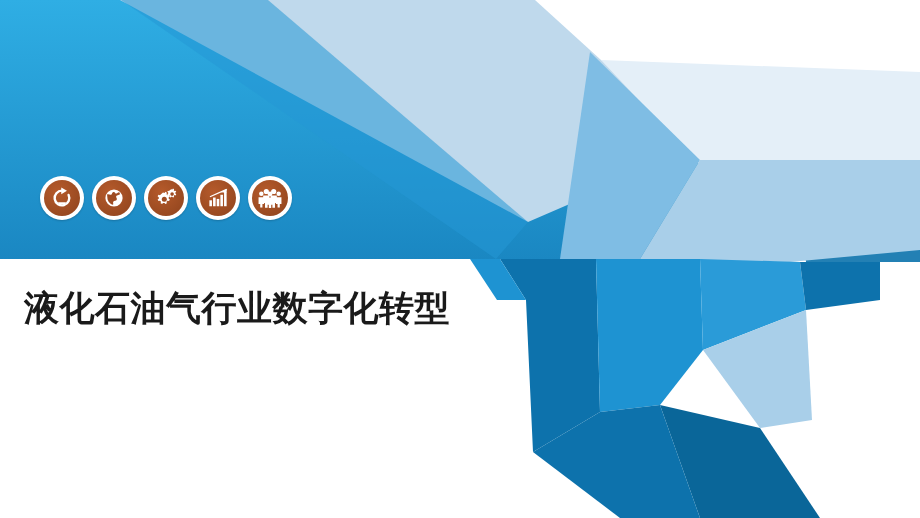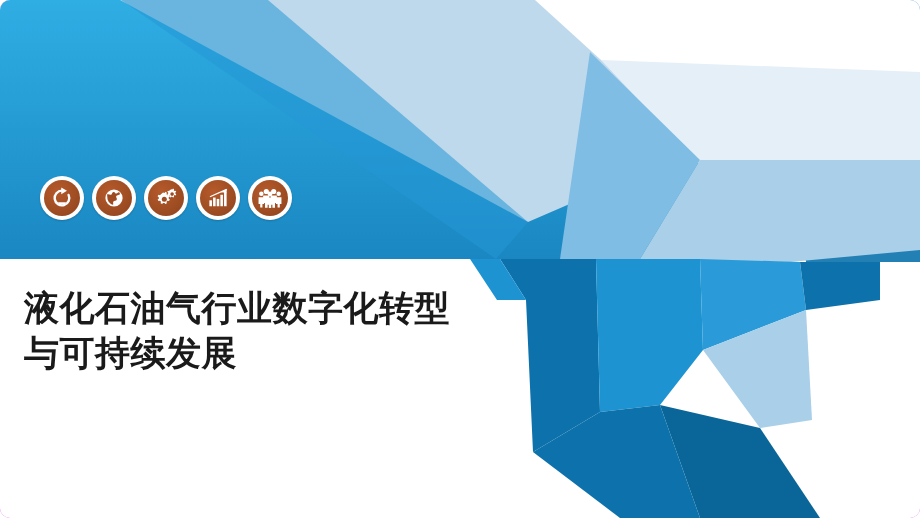--- a/index.html
+++ b/index.html
@@ -10,21 +10,20 @@
   body {
     font-family: "Liberation Sans", "DejaVu Sans", sans-serif;
   }
 
   #slide {
     position: relative;
     width: 920px;
     height: 518px;
     overflow: hidden;
     background: #d946ef;
-    border-radius: 10px;
   }
 
   
   #artwork {
     position: absolute;
     left: 0; top: 0;
     width: 920px;
     height: 518px;
     display: block;
   }
@@ -214,16 +213,15 @@
             <path d="M9.8 10.6 h6.4 v7.6 h-1.9 v3.6 h-2.6 v-3.6 h-1.9 z"></path>
           </g>
         </svg>
       </div>
     </div>
 
   </div>
 
   <div id="title-block">
     <span class="title-line">液化石油气行业数字化转型</span>
-    <span class="title-line">与可持续发展</span>
   </div>
 
 </div>
 
 </body></html>

